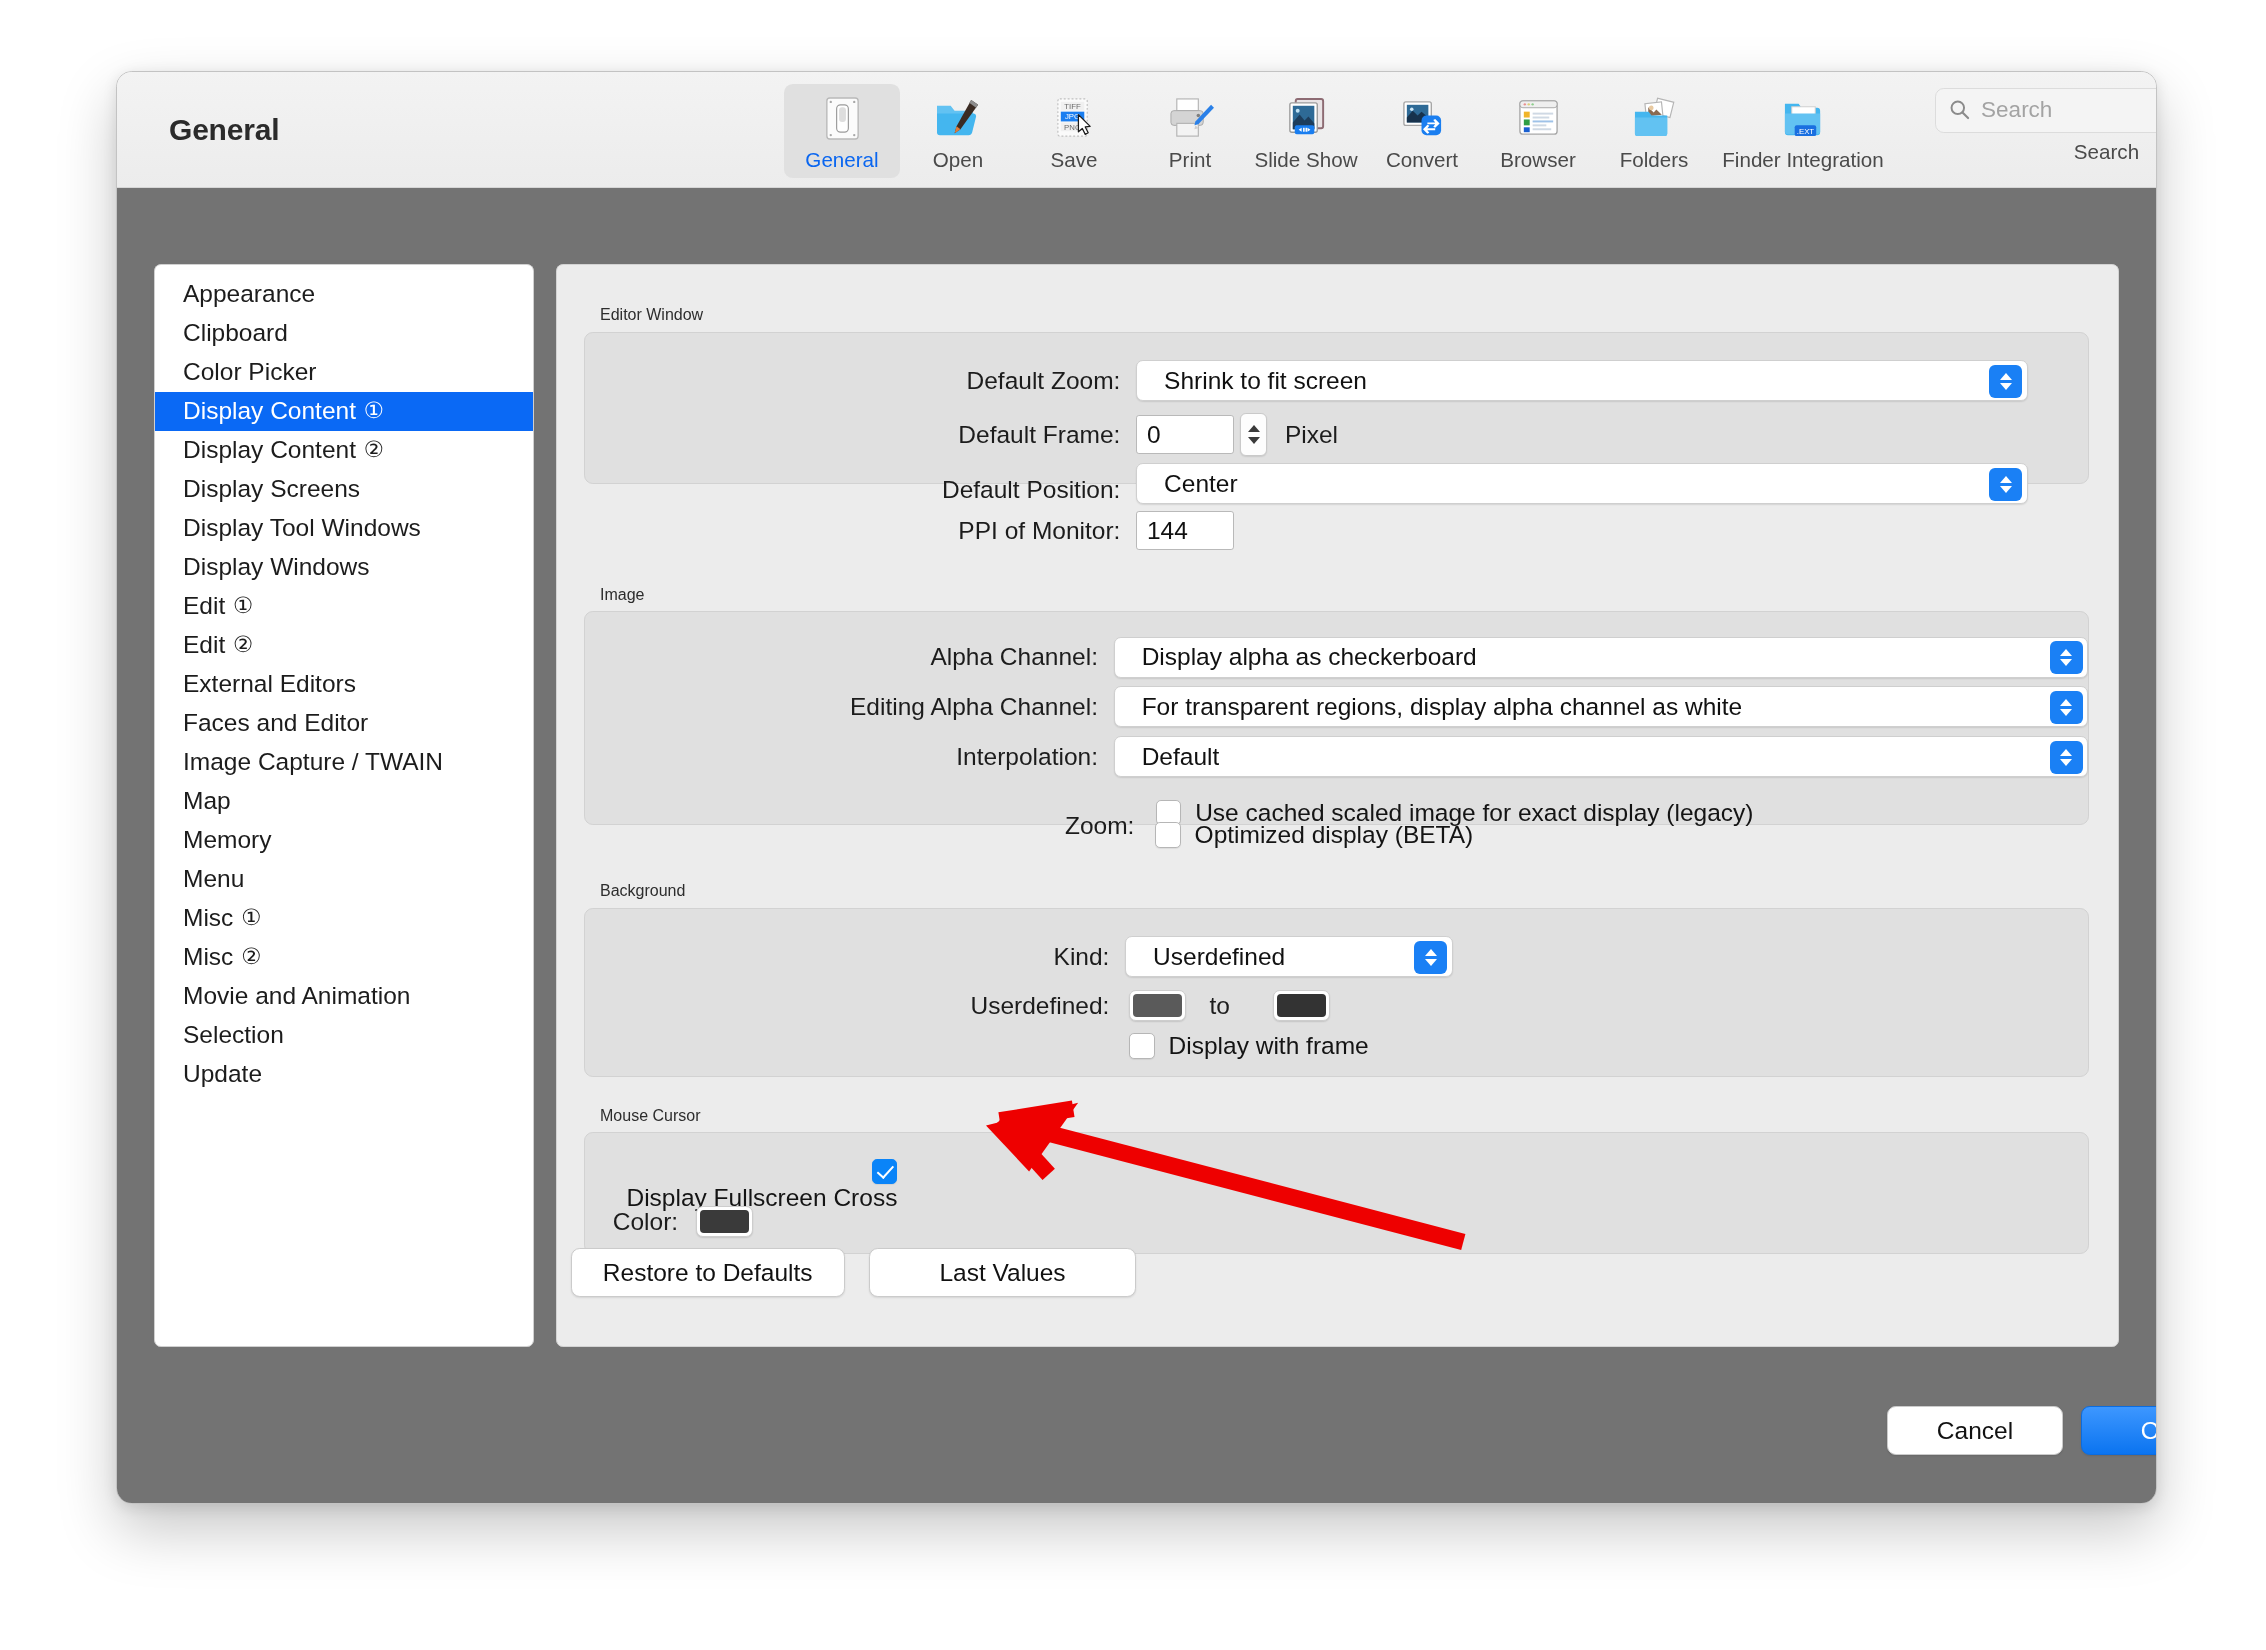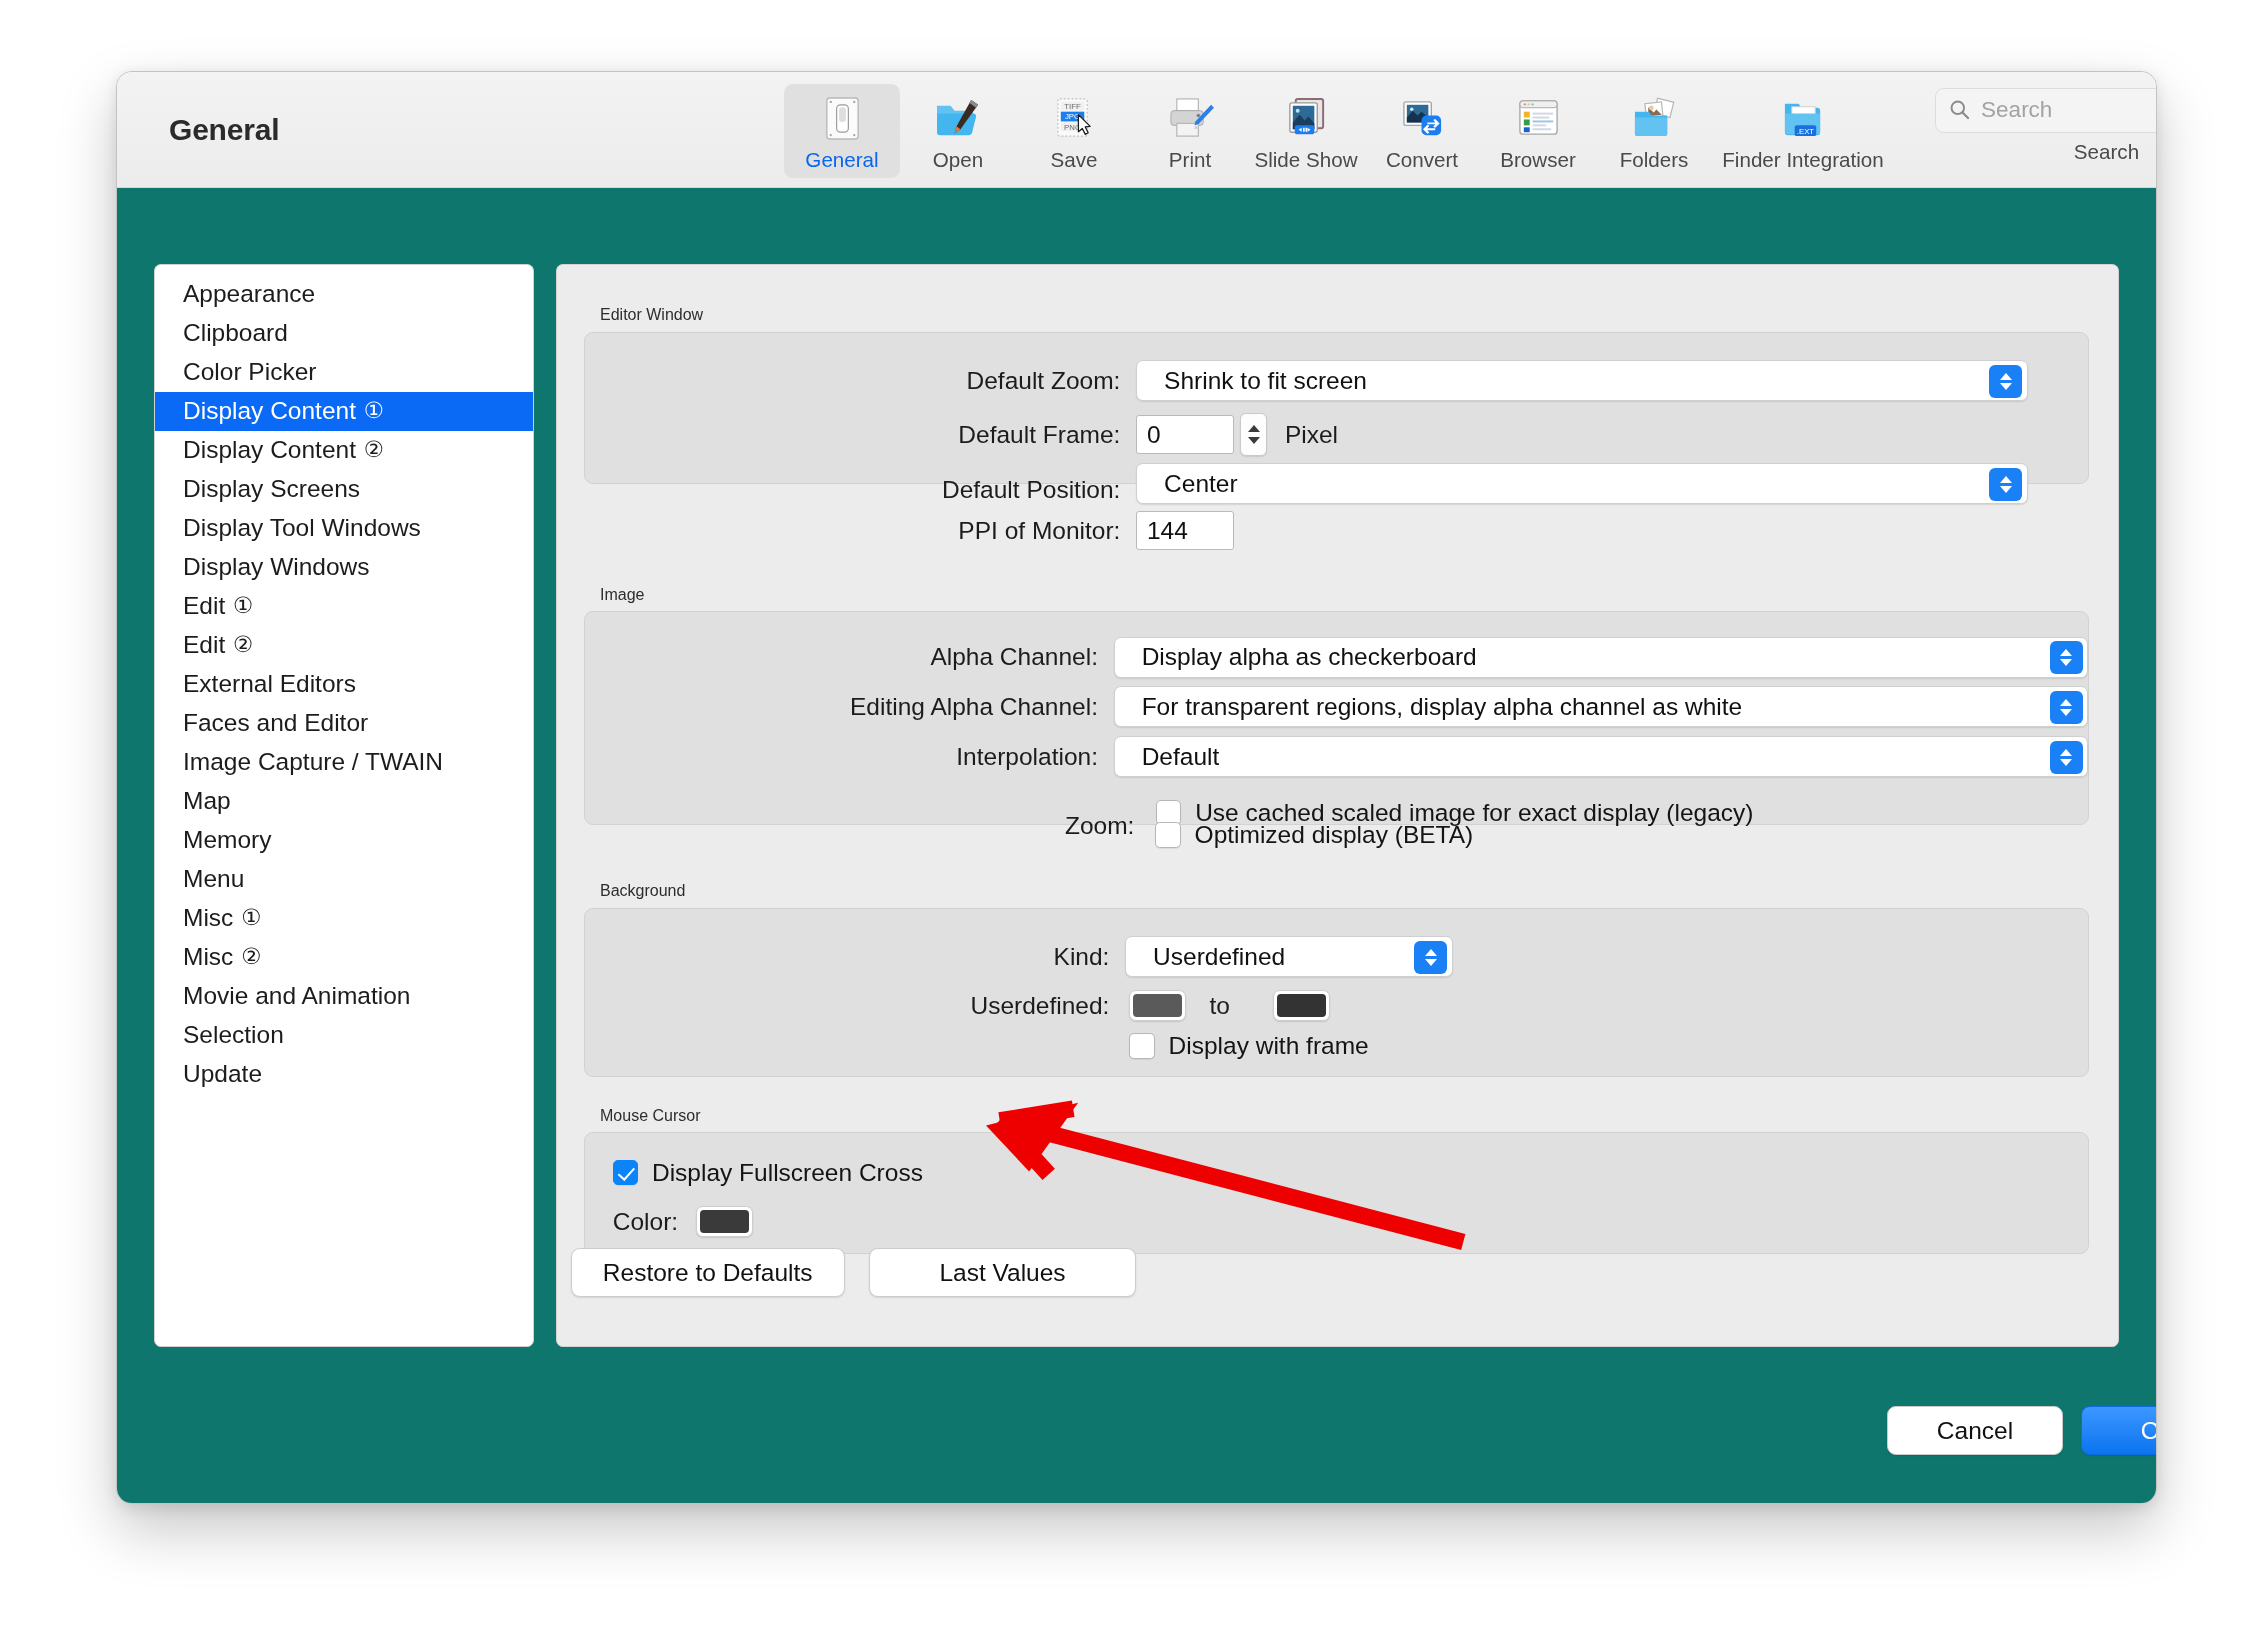--- a/index.html
+++ b/index.html
@@ -107,21 +107,21 @@
   .search-caption {
     margin-top: 7.8px;
     font-size: 20.6px;
     color: #4a4a4a;
   }
 
   
   .body-area {
     position: relative;
     height: 1316px;
-    background: #0f766e;
+    background: #737373;
   }
 
   
   .sidebar {
     position: absolute;
     left: 37px;
     top: 76px;
     width: 380px;
     height: 1083px;
     background: #ffffff;
@@ -697,21 +697,21 @@
               <span class="cb"></span>
               <span class="cb-label">Display with frame</span>
             </div>
           </div>
         </div>
 
         <div class="group-title" style="left:43px; top:842px;">Mouse Cursor</div>
         <div class="group" style="left:27.4px; top:867px; width:1505px; height:122px;">
 
           <div class="row" style="left:27.4px; top:25.5px;">
-            <div style="display:flex; align-items:center;">
+            <div style="display:flex; align-items:flex-end;flex-direction:column;">
               <span class="cb on"></span>
               <span class="cb-label">Display Fullscreen Cross</span>
             </div>
           </div>
 
           <div class="row" style="left:27.4px; top:73px;">
             <div class="lbl">Color:</div>
             <div class="swatch" id="cursor-color" style="margin-left:17.6px;">
                 <span style="background: rgb(58, 58, 58);"></span>
               </div>

